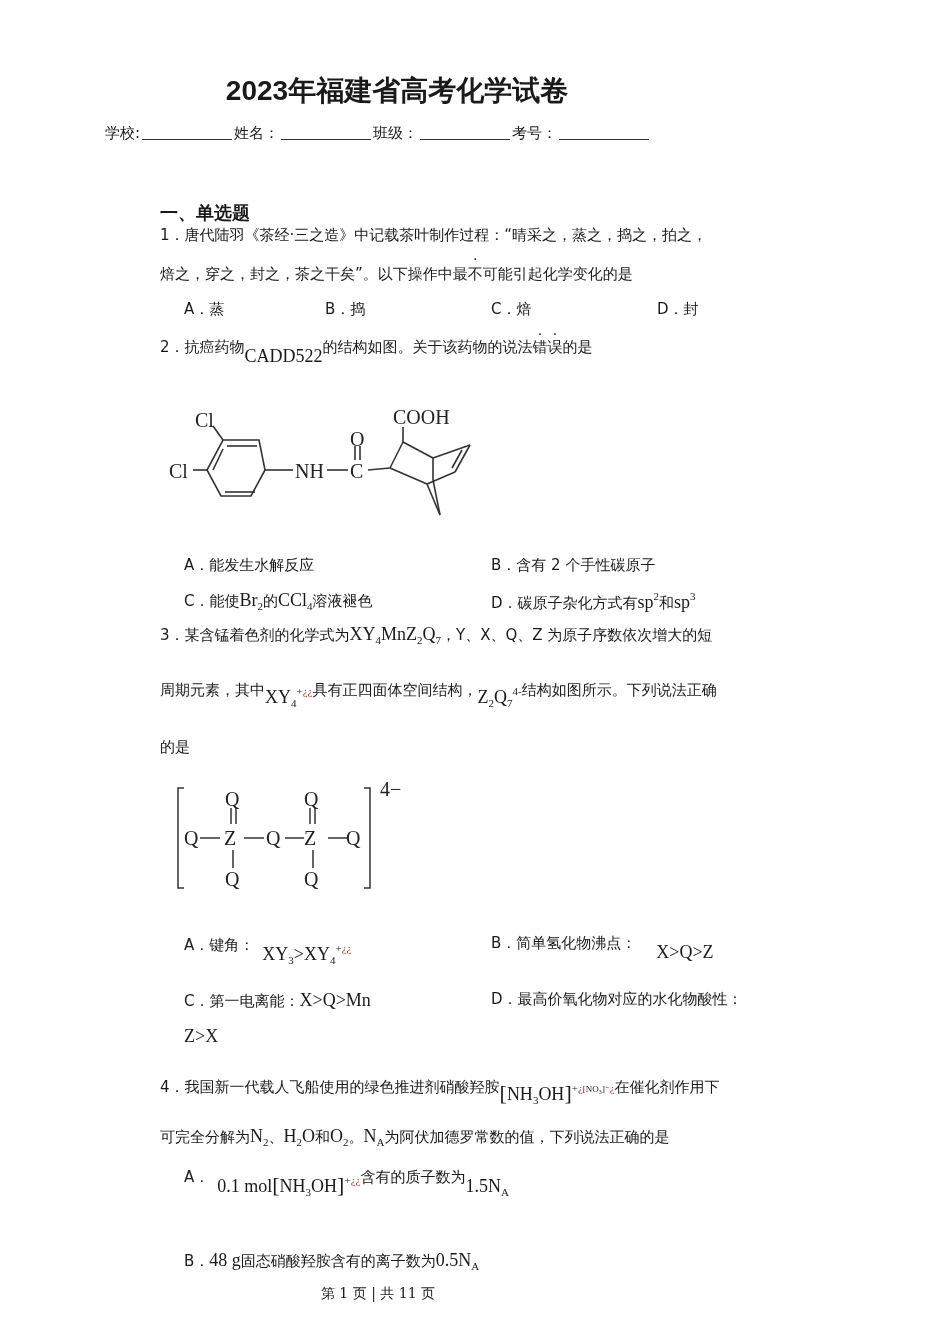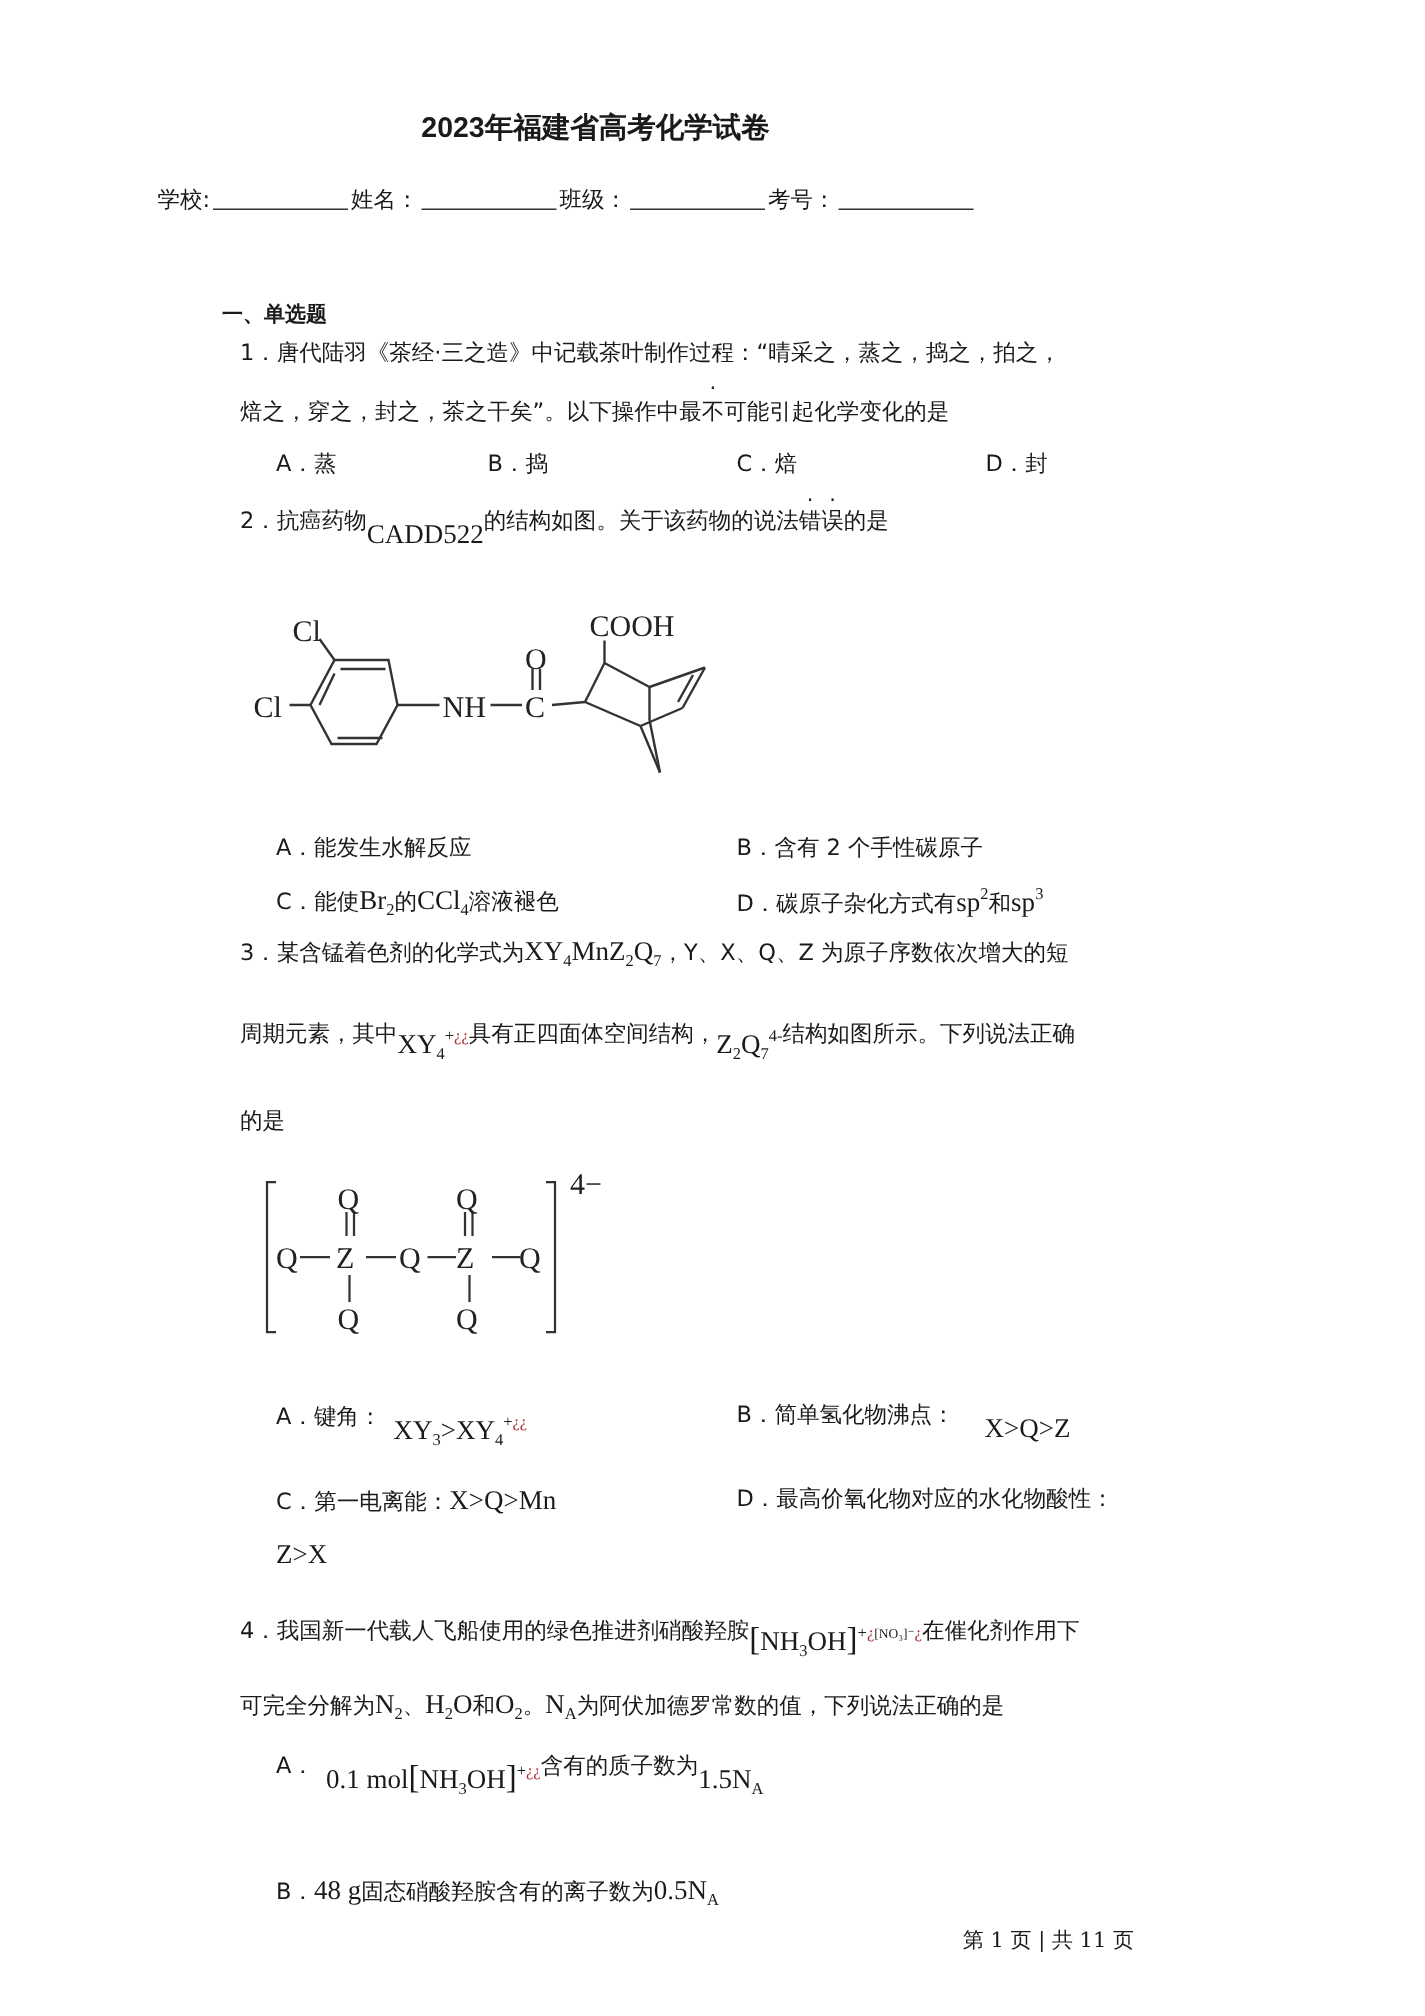--- a/index.html
+++ b/index.html
@@ -1,33 +1,33 @@
 <!DOCTYPE html>
 <html><head>
 <meta charset="utf-8">
 <style>
   html, body { margin:0; padding:0; background:#ffffff; }
   body { width:950px; height:1344px; position:relative; overflow:hidden;
          font-family:"DejaVu Serif","Liberation Serif",serif; color:#1a1a1a; }
   .abs { position:absolute; }
-  .title { left:0; width:794px; top:72px; text-align:center; font-size:19px; font-weight:bold;
+  .title { left:0; width:794px; top:72px; text-align:center; font-size:28px; font-weight:bold;
            font-family:"Liberation Sans","DejaVu Sans",sans-serif; letter-spacing:0px; }
   .infoline { left:0; width:756px; top:124px; text-align:center; font-size:15px;
               font-family:"DejaVu Sans","Liberation Sans",sans-serif; }
   .infoline .blank { display:inline-block; width:90px; border-bottom:1px solid #333; height:14px; vertical-align:-2px; margin:0 2px; }
-  .section { left:148px; top:201px; font-size:14px; font-weight:bold; font-family:"DejaVu Sans",sans-serif; }
+  .section { left:160px; top:201px; font-size:18px; font-weight:bold; font-family:"DejaVu Sans",sans-serif; }
   .q { font-size:15px; font-family:"DejaVu Sans","Liberation Sans",sans-serif; white-space:nowrap; }
   .opt { font-size:15px; font-family:"DejaVu Sans","Liberation Sans",sans-serif; white-space:nowrap; }
   .chem { font-family:"Liberation Serif","DejaVu Serif",serif; font-size:18px; }
   .chem sub { font-size:11px; vertical-align:-4px; }
   .chem sup { font-size:11px; vertical-align:8px; }
   .red { color:#b03030; font-size:9px; }
   .dot { position:relative; }
   .dot::before { content:"·"; position:absolute; top:-14px; left:50%; transform:translateX(-50%); font-size:14px; }
-  .footer { left:0; width:756px; top:1285px; text-align:right; font-size:14px; font-family:"DejaVu Serif",serif; }
+  .footer { left:0; width:756px; top:1285px; text-align:center; font-size:14px; font-family:"DejaVu Serif",serif; }
   svg text { font-family:"Liberation Serif","DejaVu Serif",serif; }
 </style>
 </head>
 <body>
 
 <div class="abs title">2023年福建省高考化学试卷</div>
 <div class="abs infoline">
   <span>学校:</span><span class="blank"></span><span>姓名：</span><span class="blank"></span><span>班级：</span><span class="blank"></span><span>考号：</span><span class="blank"></span>
 </div>
 

